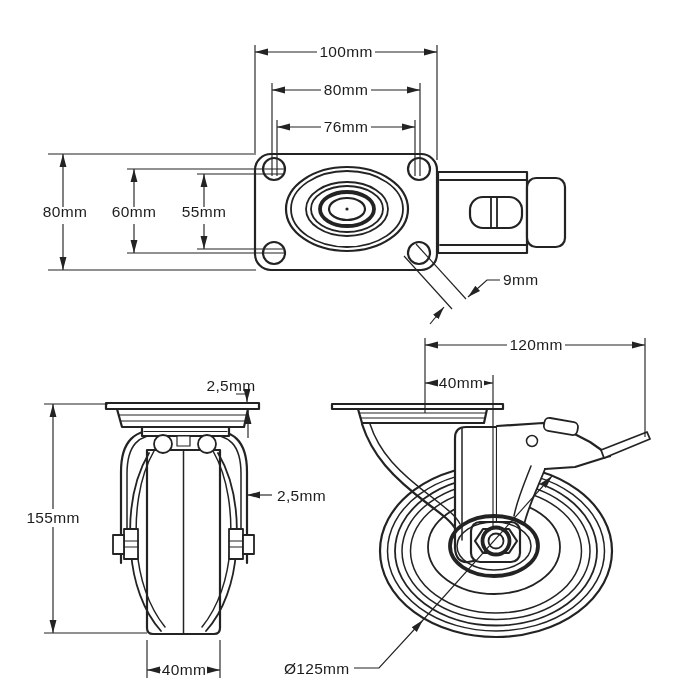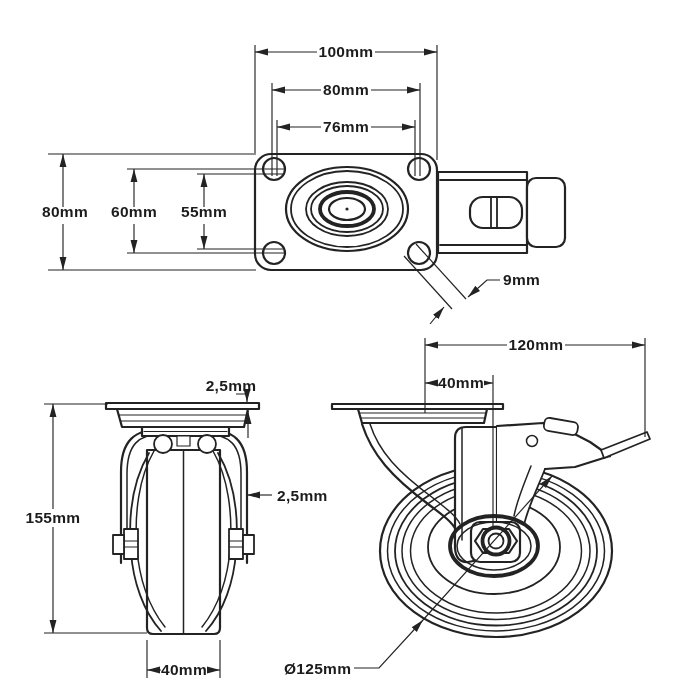--- a/index.html
+++ b/index.html
@@ -1,16 +1,16 @@
 <!DOCTYPE html>
 <html><head>
 <meta charset="utf-8">
 <style>
   html,body{margin:0;padding:0;background:#ffffff;}
-  .stage{width:620px;height:700px;background:#fff;position:relative;font-family:"Liberation Sans",sans-serif;font-weight:bold;}
+  .stage{width:620px;height:700px;background:#fff;position:relative;font-family:"Liberation Sans",sans-serif;}
   svg{display:block;}
   .ln{stroke:#232323;fill:none;stroke-linecap:round;stroke-linejoin:round;}
   .fw{fill:#ffffff;}
   .fd{fill:#232323;}
   .s22{stroke-width:2.2;}
   .s18{stroke-width:1.8;}
   .s15{stroke-width:1.5;}
   .s12{stroke-width:1.2;}
   .s30{stroke-width:3.8;}
   .dim{stroke:#232323;stroke-width:1.15;fill:none;}

